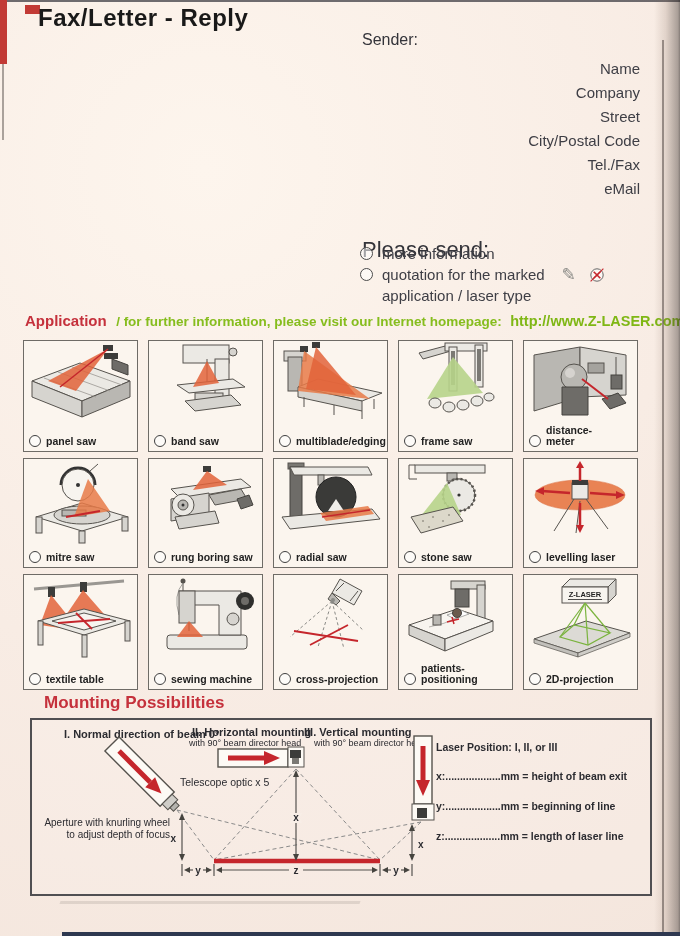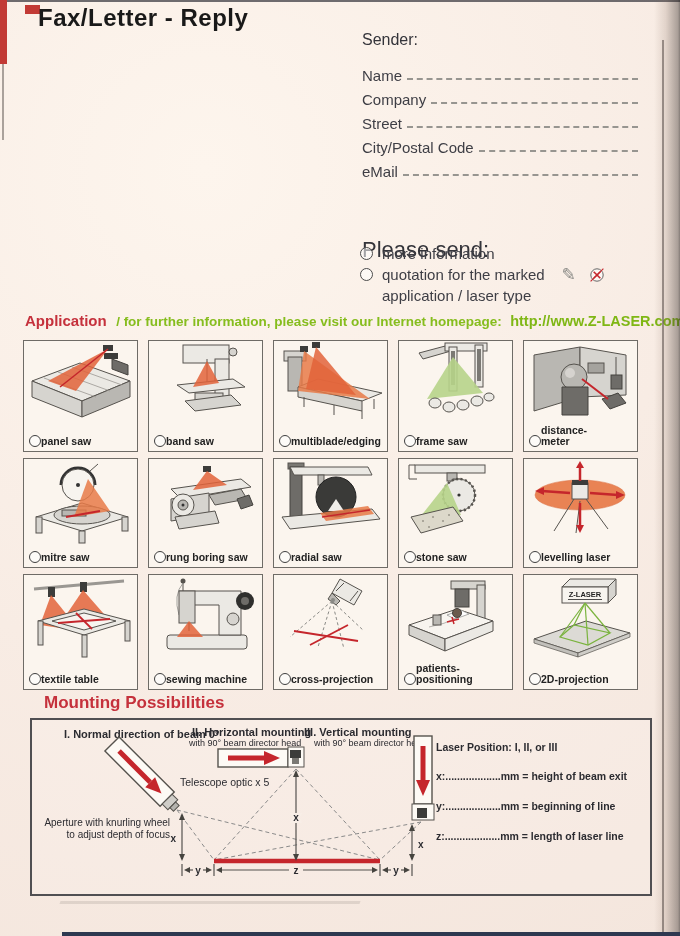--- a/index.html
+++ b/index.html
@@ -14,42 +14,42 @@
   .fold-shadow{position:absolute;top:0;bottom:0;left:654px;width:26px;
         background:linear-gradient(to right, rgba(0,0,0,0), rgba(120,95,80,.18) 45%, rgba(60,50,45,.42) 92%, rgba(35,30,28,.55));}
   .fold-line{position:absolute;top:40px;bottom:0;left:662px;width:2px;background:rgba(70,60,55,.5);}
   .bottom-bar{position:absolute;left:62px;right:0;bottom:0;height:4px;background:#2e3850;}
   .smudge{position:absolute;left:60px;top:901px;width:300px;height:3px;background:rgba(120,112,104,.18);transform:skewX(-20deg);}
 
   
   .title{position:absolute;left:38px;top:4px;font-size:24px;font-weight:bold;color:#191919;letter-spacing:.5px;}
   .sender-head{position:absolute;left:362px;top:31px;font-size:16px;color:#34343a;}
   .sender-fields{position:absolute;left:362px;top:60px;width:278px;}
-  .field-row{display:flex;align-items:flex-end;height:24px;font-size:15px;color:#3e3e45;}
+  .field-row{display:flex;align-items:flex-end;height:24px;font-size:15px;color:#3e3e45;flex-direction:column;}
   .field-row .dash{flex:1;border-bottom:2px dashed #979590;margin:0 2px 4px 5px;}
 
   .ps-head{position:absolute;left:362px;top:237px;font-size:22px;color:#34343a;}
   .ps-options{position:absolute;left:360px;top:243px;width:300px;font-size:15px;color:#3e3e45;}
   .opt-row{display:flex;align-items:center;gap:9px;height:21px;}
   .opt-cont{margin-left:22px;height:21px;display:flex;align-items:center;}
   .radio{width:13px;height:13px;border:1.5px solid #4b4b4b;border-radius:50%;background:rgba(255,255,255,.55);box-sizing:border-box;flex:none;}
   .pencil{font-size:17px;color:#8a8a86;margin-left:8px;line-height:1;}
   .xmark{margin-left:4px;flex:none;}
 
   .app-header{position:absolute;left:25px;top:312px;width:640px;font-weight:bold;white-space:nowrap;}
   .app-header .red{color:#c5313c;font-size:15px;}
   .app-header .grn{color:#86bd1e;font-size:13.5px;margin-left:5px;}
   .app-header .url{color:#7fb715;font-size:14.5px;margin-left:4px;}
 
   
   .grid{position:absolute;left:23px;top:340px;display:grid;grid-template-columns:repeat(5,115px);
         grid-template-rows:112px 110px 116px;column-gap:10px;row-gap:6px;}
   .cell{position:relative;border:1px solid #6e6b66;background:#fbf5ee;box-sizing:border-box;}
   .cell svg{position:absolute;left:0;top:0;width:113px;height:86px;}
-  .cell-label{position:absolute;left:5px;bottom:3px;display:flex;align-items:flex-end;}
+  .cell-label{position:absolute;left:5px;bottom:3px;display:flex;align-items:flex-end;gap:5px;}
   .radio-sm{width:12px;height:12px;border:1.4px solid #3f3f3f;border-radius:50%;background:rgba(255,255,255,.6);box-sizing:border-box;flex:none;margin-bottom:1px;}
   .cl-text{font-size:10.5px;font-weight:bold;color:#222;line-height:1.1;max-width:92px;}
   .cl-narrow{max-width:58px;}
 
   
   .s{stroke:#56534e;stroke-width:1;fill:none;}
   .f1{fill:#ebe9e4;stroke:#56534e;stroke-width:1;}
   .f2{fill:#d6d4cf;stroke:#56534e;stroke-width:1;}
   .f3{fill:#b9b7b2;stroke:#56534e;stroke-width:1;}
   .fw{fill:#f7f4ef;stroke:#56534e;stroke-width:1;}
@@ -95,20 +95,24 @@
       </div>
     <div class="field-row">
         <span>Street</span>
         <span class="dash"></span>
       </div>
     <div class="field-row">
         <span>City/Postal Code</span>
         <span class="dash"></span>
       </div>
     <div class="field-row">
+        <span>Tel./Fax</span>
+        <span class="dash"></span>
+      </div>
+    <div class="field-row">
         <span>eMail</span>
         <span class="dash"></span>
       </div>
   </div>
 
   <div class="ps-head">Please send:</div>
   <div class="ps-options">
     <div class="opt-row">
       <span class="radio"></span>
       <span>more information</span>

